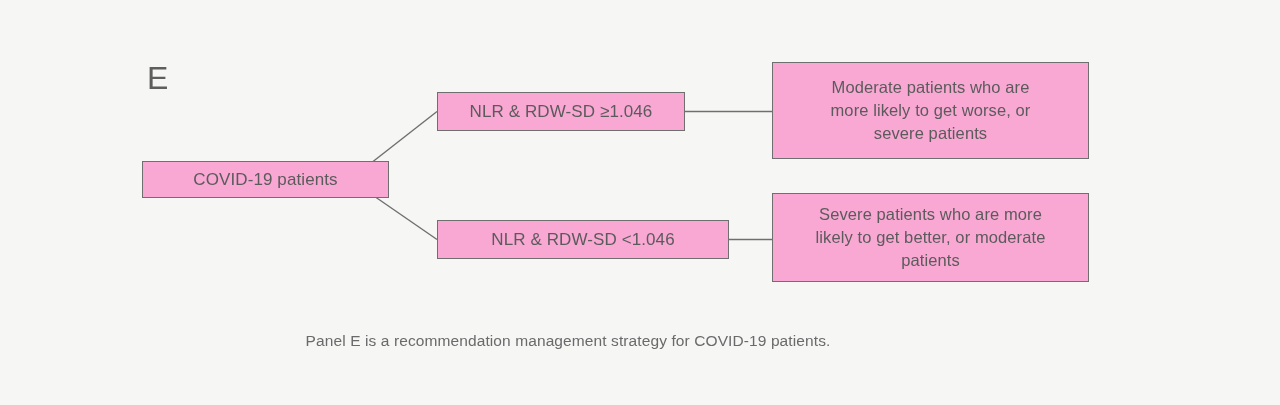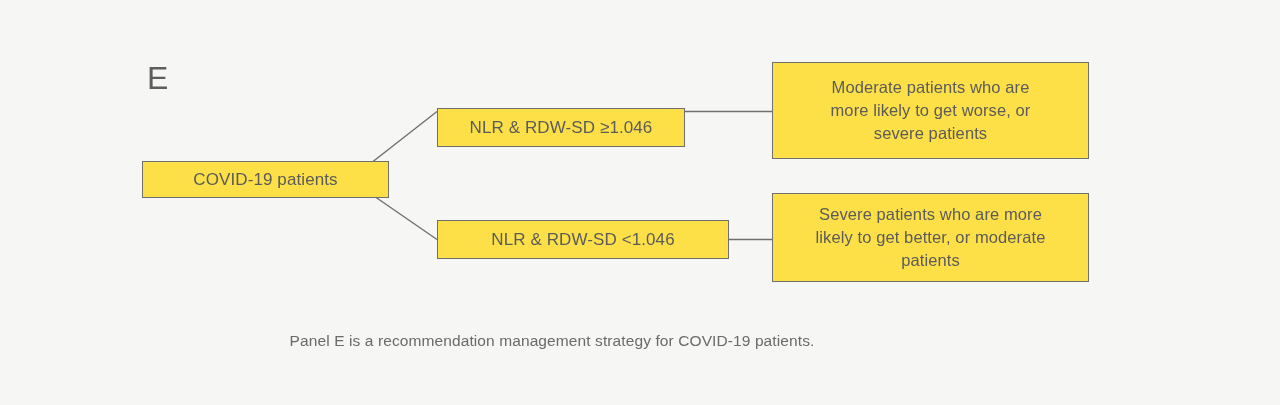--- a/index.html
+++ b/index.html
@@ -23,42 +23,42 @@
     position: absolute;
     left: 0;
     top: 0;
     width: 1280px;
     height: 405px;
   }
   .node {
     position: absolute;
     box-sizing: border-box;
     border: 1.4px solid #6f6f6f;
-    background: #fde047;
+    background: #f9a8d4;
     color: #5b5b5b;
     display: flex;
     align-items: center;
     justify-content: center;
     text-align: center;
     line-height: 1.38;
     font-weight: 400;
     letter-spacing: 0.1px;
   }
   
   #node-root {
     left: 142px;
     top: 161px;
     width: 247px;
     height: 37px;
     font-size: 17px;
   }
   
   #node-rule-high {
     left: 437px;
-    top: 108px;
+    top: 92px;
     width: 248px;
     height: 39px;
     font-size: 17px;
   }
   #node-rule-low {
     left: 437px;
     top: 220px;
     width: 292px;
     height: 39px;
     font-size: 17px;
@@ -89,21 +89,21 @@
     position: absolute;
     left: 147px;
     top: 60px;
     font-size: 32px;
     color: #5e5e5e;
     font-weight: 400;
     letter-spacing: 0.5px;
   }
   #caption {
     position: absolute;
-    left: 0;
+    left: 16px;
     top: 332px;
     width: 1104px;
     text-align: center;
     font-size: 15.5px;
     color: #6a6a6a;
     letter-spacing: 0.1px;
   }
 </style>
 </head>
 <body>

